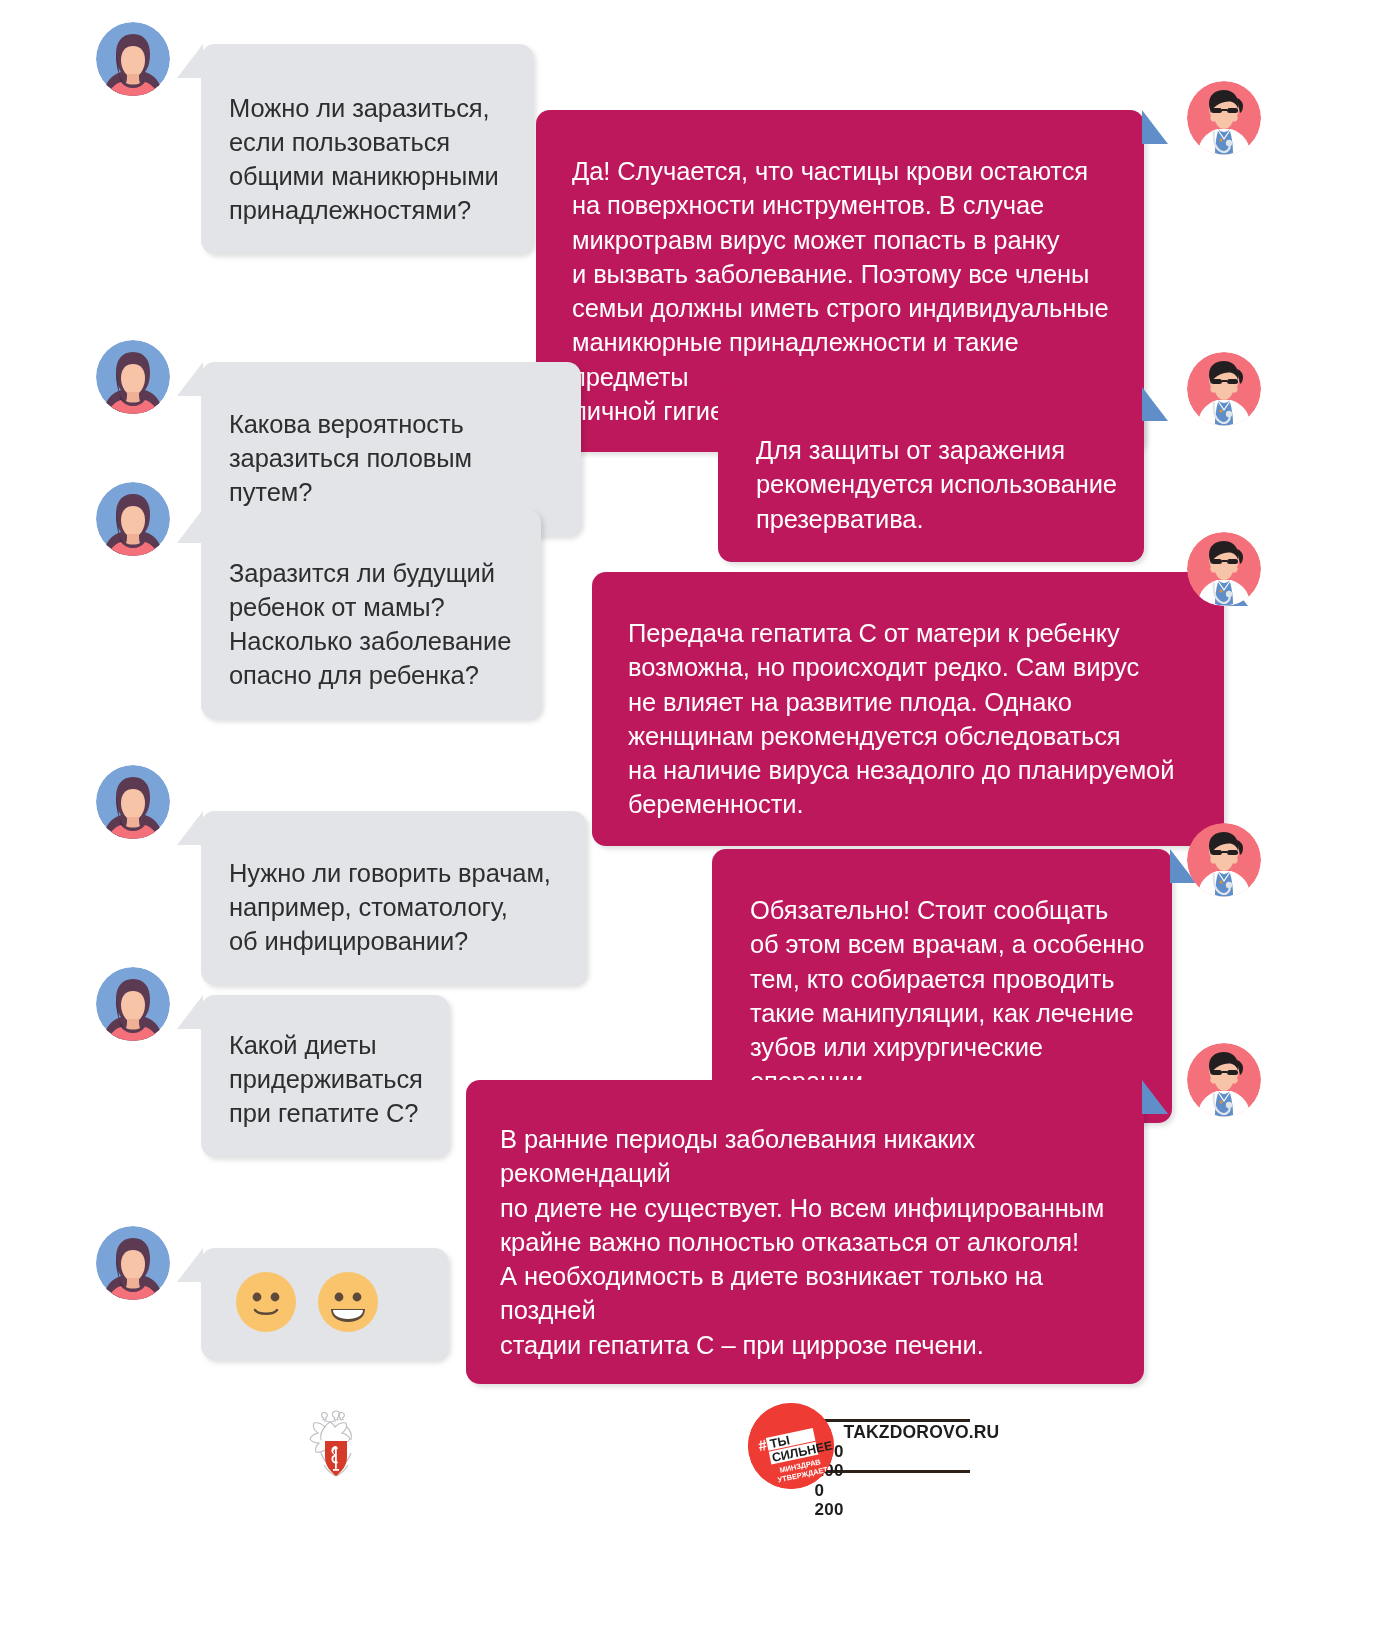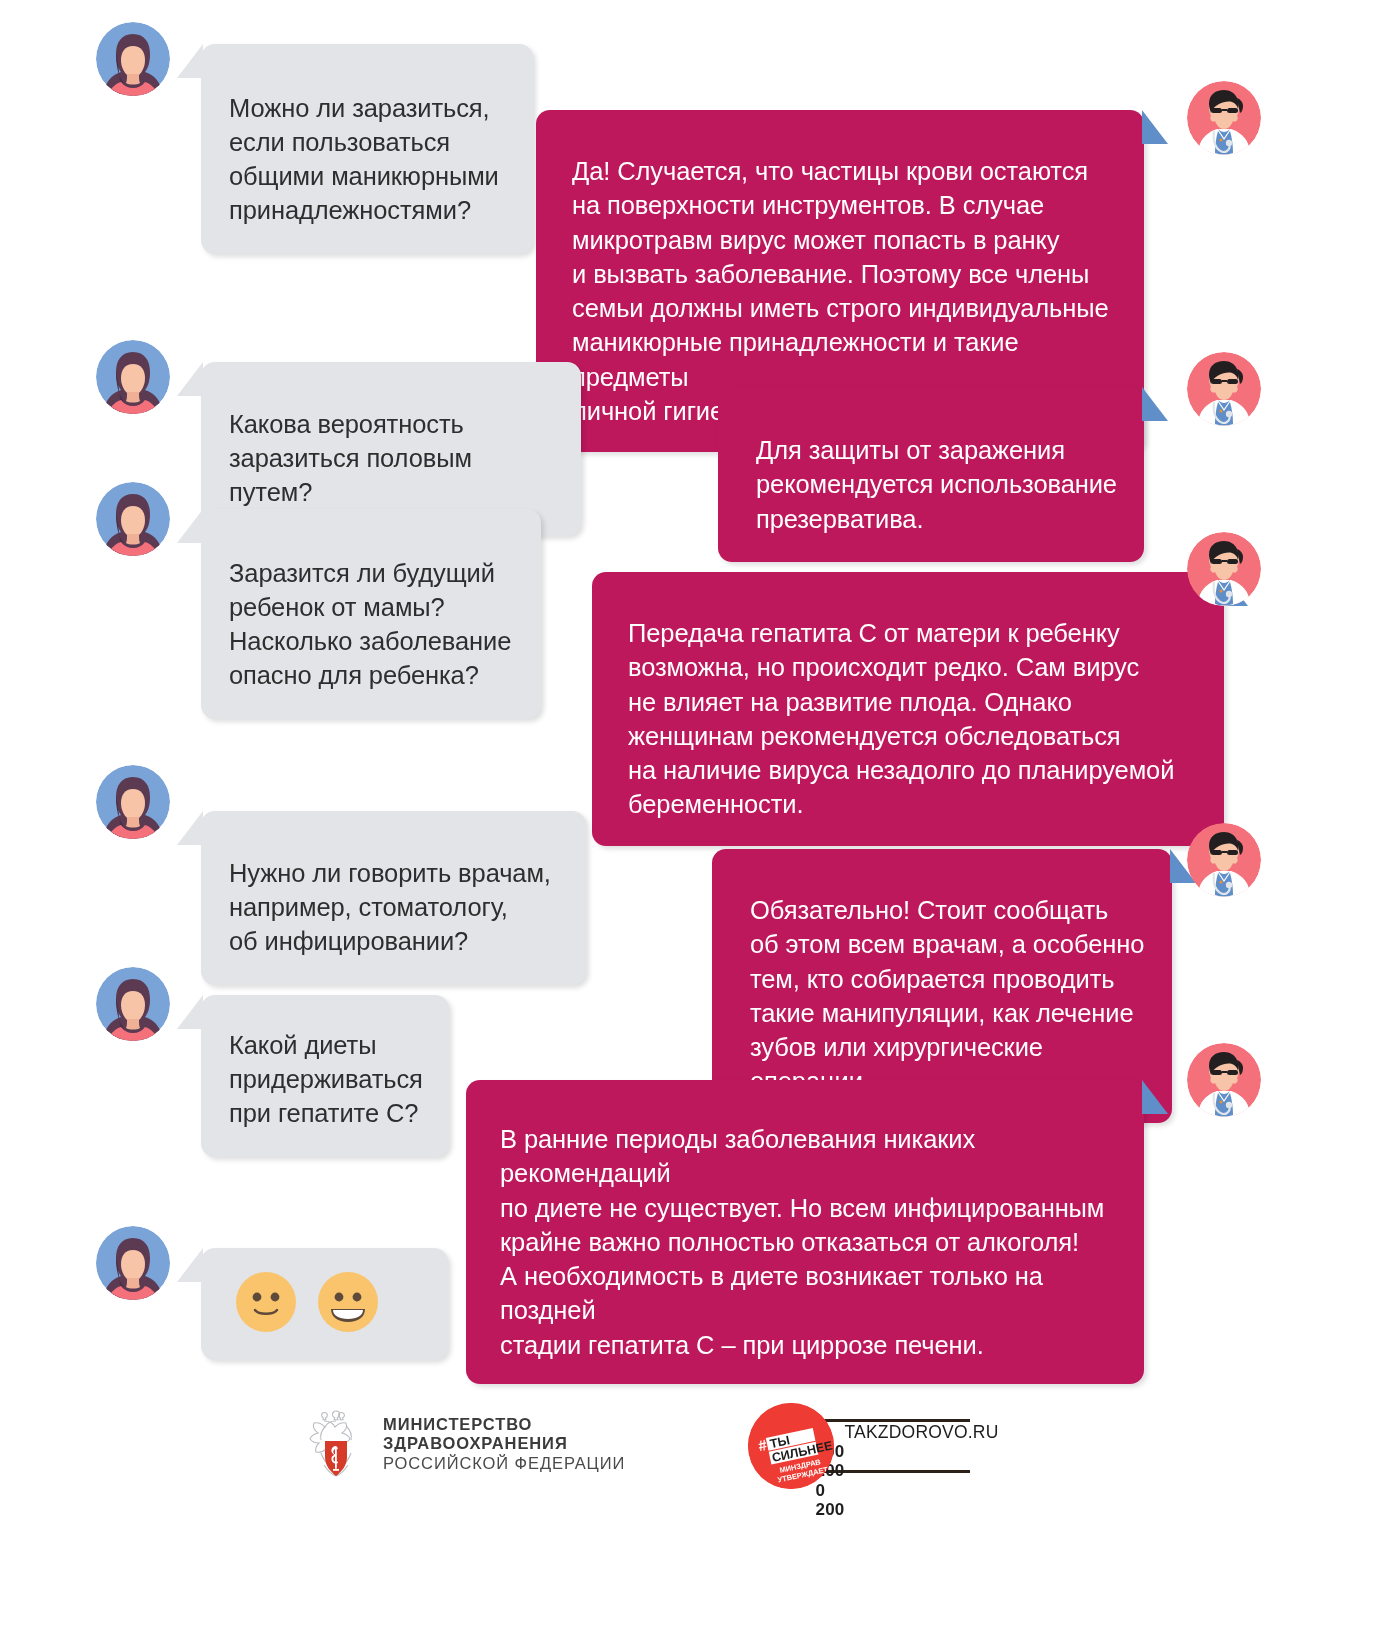--- a/index.html
+++ b/index.html
@@ -160,21 +160,21 @@
   }
   .tz-phone {
     font-size: 17px;
     font-weight: bold;
     color: #1d1d1d;
     letter-spacing: 0.2px;
     line-height: 1.15;
   }
   .tz-site {
     font-size: 17.5px;
-    font-weight: normal;
+    font-weight: bold;
     color: #1d1d1d;
     letter-spacing: 0.2px;
     line-height: 1.15;
   }
 </style>
 </head>
 <body>
 
 <div class="avatar" style="left:96px; top:22px;">
   <svg viewBox="0 0 74 74">
@@ -446,25 +446,20 @@
         <path d="M18 50c2 6 6 11 11 14M48 50c-2 6-6 11-11 14"></path>
         <path d="M21 62c3 5 7 9 12 11 5-2 9-6 12-11"></path>
       </g>
       <path d="M22 38h22v16c0 9-6 15-11 19-5-4-11-10-11-19z" fill="#d63b2a"></path>
       <g fill="#ffffff">
         <path d="M33 43c-2.6 0-4.6 2-4.6 4.5 0 2 1.3 3.6 3 4.2-1.7.6-3 2.2-3 4.2 0 2.5 2 4.5 4.6 4.5.8 0 1.5-.2 2.1-.5l-.9-1.6c-.4.2-.8.3-1.2.3-1.5 0-2.7-1.2-2.7-2.7 0-1.5 1.2-2.7 2.7-2.7v-1.8c-1.5 0-2.7-1.2-2.7-2.7 0-1.5 1.2-2.7 2.7-2.7.4 0 .8.1 1.2.3l.9-1.6c-.6-.3-1.3-.5-2.1-.5z"></path>
         <rect x="32" y="43" width="1.8" height="23" rx="0.9"></rect>
         <path d="M30 66h6v1.8h-6z"></path>
       </g>
     </svg>
-    <div class="minzdrav-text">
-      <span class="mz-l1">МИНИСТЕРСТВО</span>
-      <span class="mz-l2">ЗДРАВООХРАНЕНИЯ</span>
-      <span class="mz-l3">РОССИЙСКОЙ ФЕДЕРАЦИИ</span>
-    </div>
   </div>
 
   <div class="tz-wrap">
     <div class="tz-circle">
       <svg width="86" height="86" viewBox="0 0 86 86">
         <circle cx="43" cy="43" r="43" fill="#ee3b33"></circle>
         <g transform="rotate(-12 43 43)">
           <rect x="20" y="30" width="48" height="13" fill="#ffffff"></rect>
           <rect x="20" y="44" width="48" height="13" fill="#ffffff"></rect>
           <text x="11" y="41.5" font-family="'Liberation Sans',sans-serif" font-size="15" font-weight="bold" fill="#ffffff">#</text>

